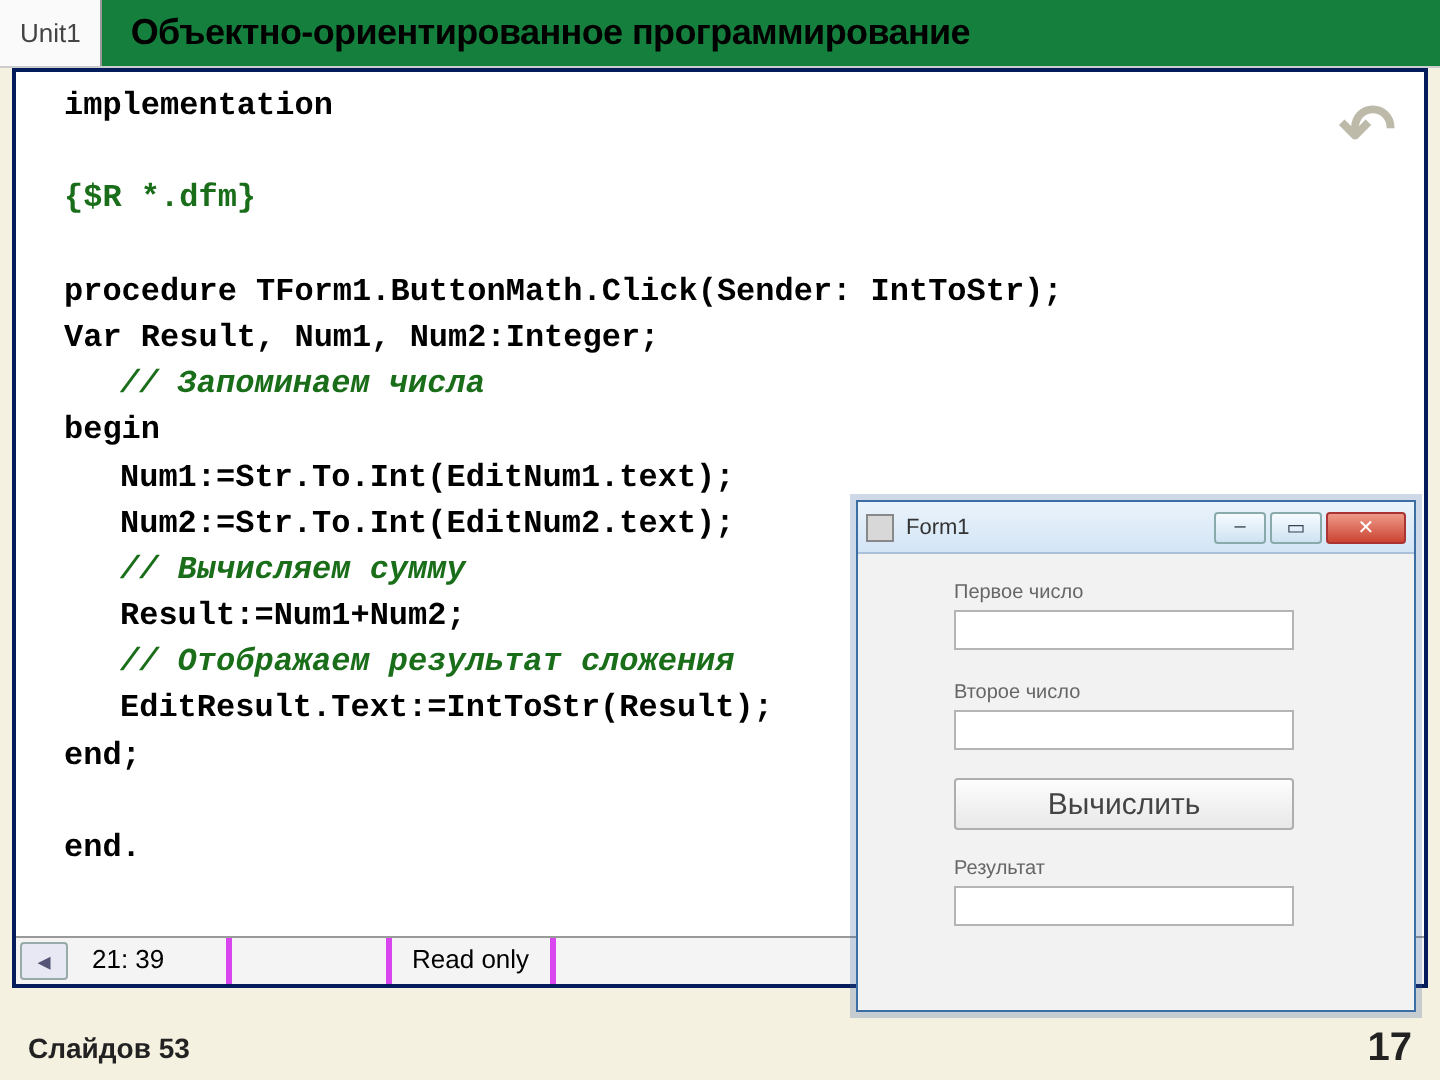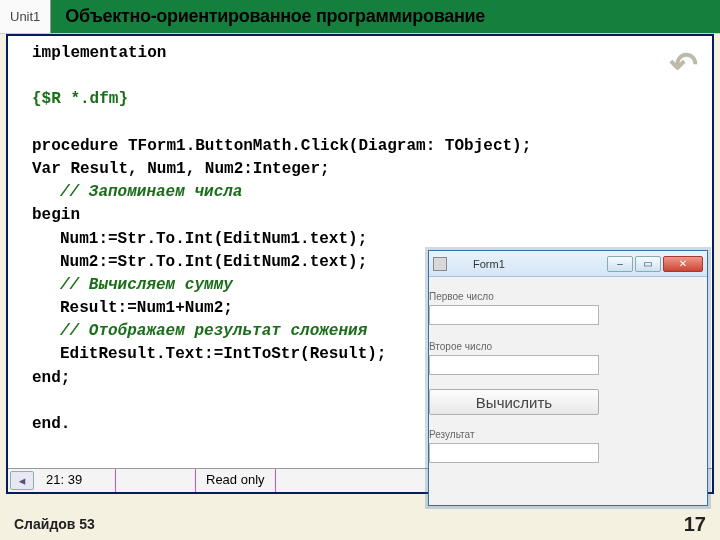--- a/index.html
+++ b/index.html
@@ -80,21 +80,21 @@
     background: #e8e8f4;
     border: 1px solid #9aa;
     border-radius: 2px;
     margin: 2px;
     display: flex;
     align-items: center;
     justify-content: center;
     color: #557;
   }
   .sb-cell {
-    border-right: 1px solid #d946ef;
+    border-right: 3px solid #d946ef;
     padding: 3px 10px;
     min-width: 80px;
   }
   .sb-right-tabs {
     margin-left: auto;
     display: flex;
     align-items: flex-end;
     padding-right: 120px;
   }
   .sb-tab {
@@ -136,21 +136,20 @@
   }
   .fw-titlebar {
     height: 26px;
     background: linear-gradient(#eaf3fb, #d3e5f6);
     border-bottom: 1px solid #a8c0da;
     display: flex;
     align-items: center;
     padding: 0 4px;
     font-size: 11px;
     color: #333;
-    gap: 20px;
   }
   .fw-icon {
     width: 14px; height: 14px;
     background: #d8d8d8;
     border: 1px solid #888;
     margin-right: 6px;
   }
   .fw-title { flex: 1; }
   .fw-buttons { display: flex; gap: 2px; }
   .fw-btn {
@@ -165,20 +164,21 @@
   .fw-btn.close {
     background: linear-gradient(#e98,#c43);
     color: #fff;
     border-color: #a33;
     width: 40px;
   }
   .fw-body {
     padding: 8px 0;
     font-size: 11px;
     color: #555;
+    margin-left: 48px;
   }
   .fw-label { margin-top: 6px; margin-bottom: 3px; font-size: 10px; color: #666; }
   .fw-input {
     width: 170px; height: 20px;
     border: 1px solid #b5b5b5;
     background: #fff;
   }
   .fw-button {
     width: 170px; height: 26px;
     margin-top: 14px;
@@ -198,21 +198,21 @@
   <div class="title">Объектно-ориентированное программирование</div>
 </div>
 
 <div class="editor-wrap">
   <div class="back-arrow">↶</div>
   <div class="editor">
     <div class="code-line">implementation</div>
     <div class="code-line">&nbsp;</div>
     <div class="code-line directive">{$R *.dfm}</div>
     <div class="code-line">&nbsp;</div>
-    <div class="code-line">procedure TForm1.ButtonMath.Click(Diagram: TObject);</div>
+    <div class="code-line">procedure TForm1.ButtonMath.Click(Sender: IntToStr);</div>
     <div class="code-line">Var Result, Num1, Num2:Integer;</div>
     <div class="code-line"><span class="indent"></span><span class="comment">// Запоминаем числа</span></div>
     <div class="code-line">begin</div>
     <div class="code-line"><span class="indent"></span><span>Num1:=Str.To.Int(EditNum1.text);</span></div>
     <div class="code-line"><span class="indent"></span><span>Num2:=Str.To.Int(EditNum2.text);</span></div>
     <div class="code-line"><span class="indent"></span><span class="comment">// Вычисляем сумму</span></div>
     <div class="code-line"><span class="indent"></span><span>Result:=Num1+Num2;</span></div>
     <div class="code-line"><span class="indent"></span><span class="comment">// Отображаем результат сложения</span></div>
     <div class="code-line"><span class="indent"></span><span>EditResult.Text:=IntToStr(Result);</span></div>
     <div class="code-line">end;</div>

